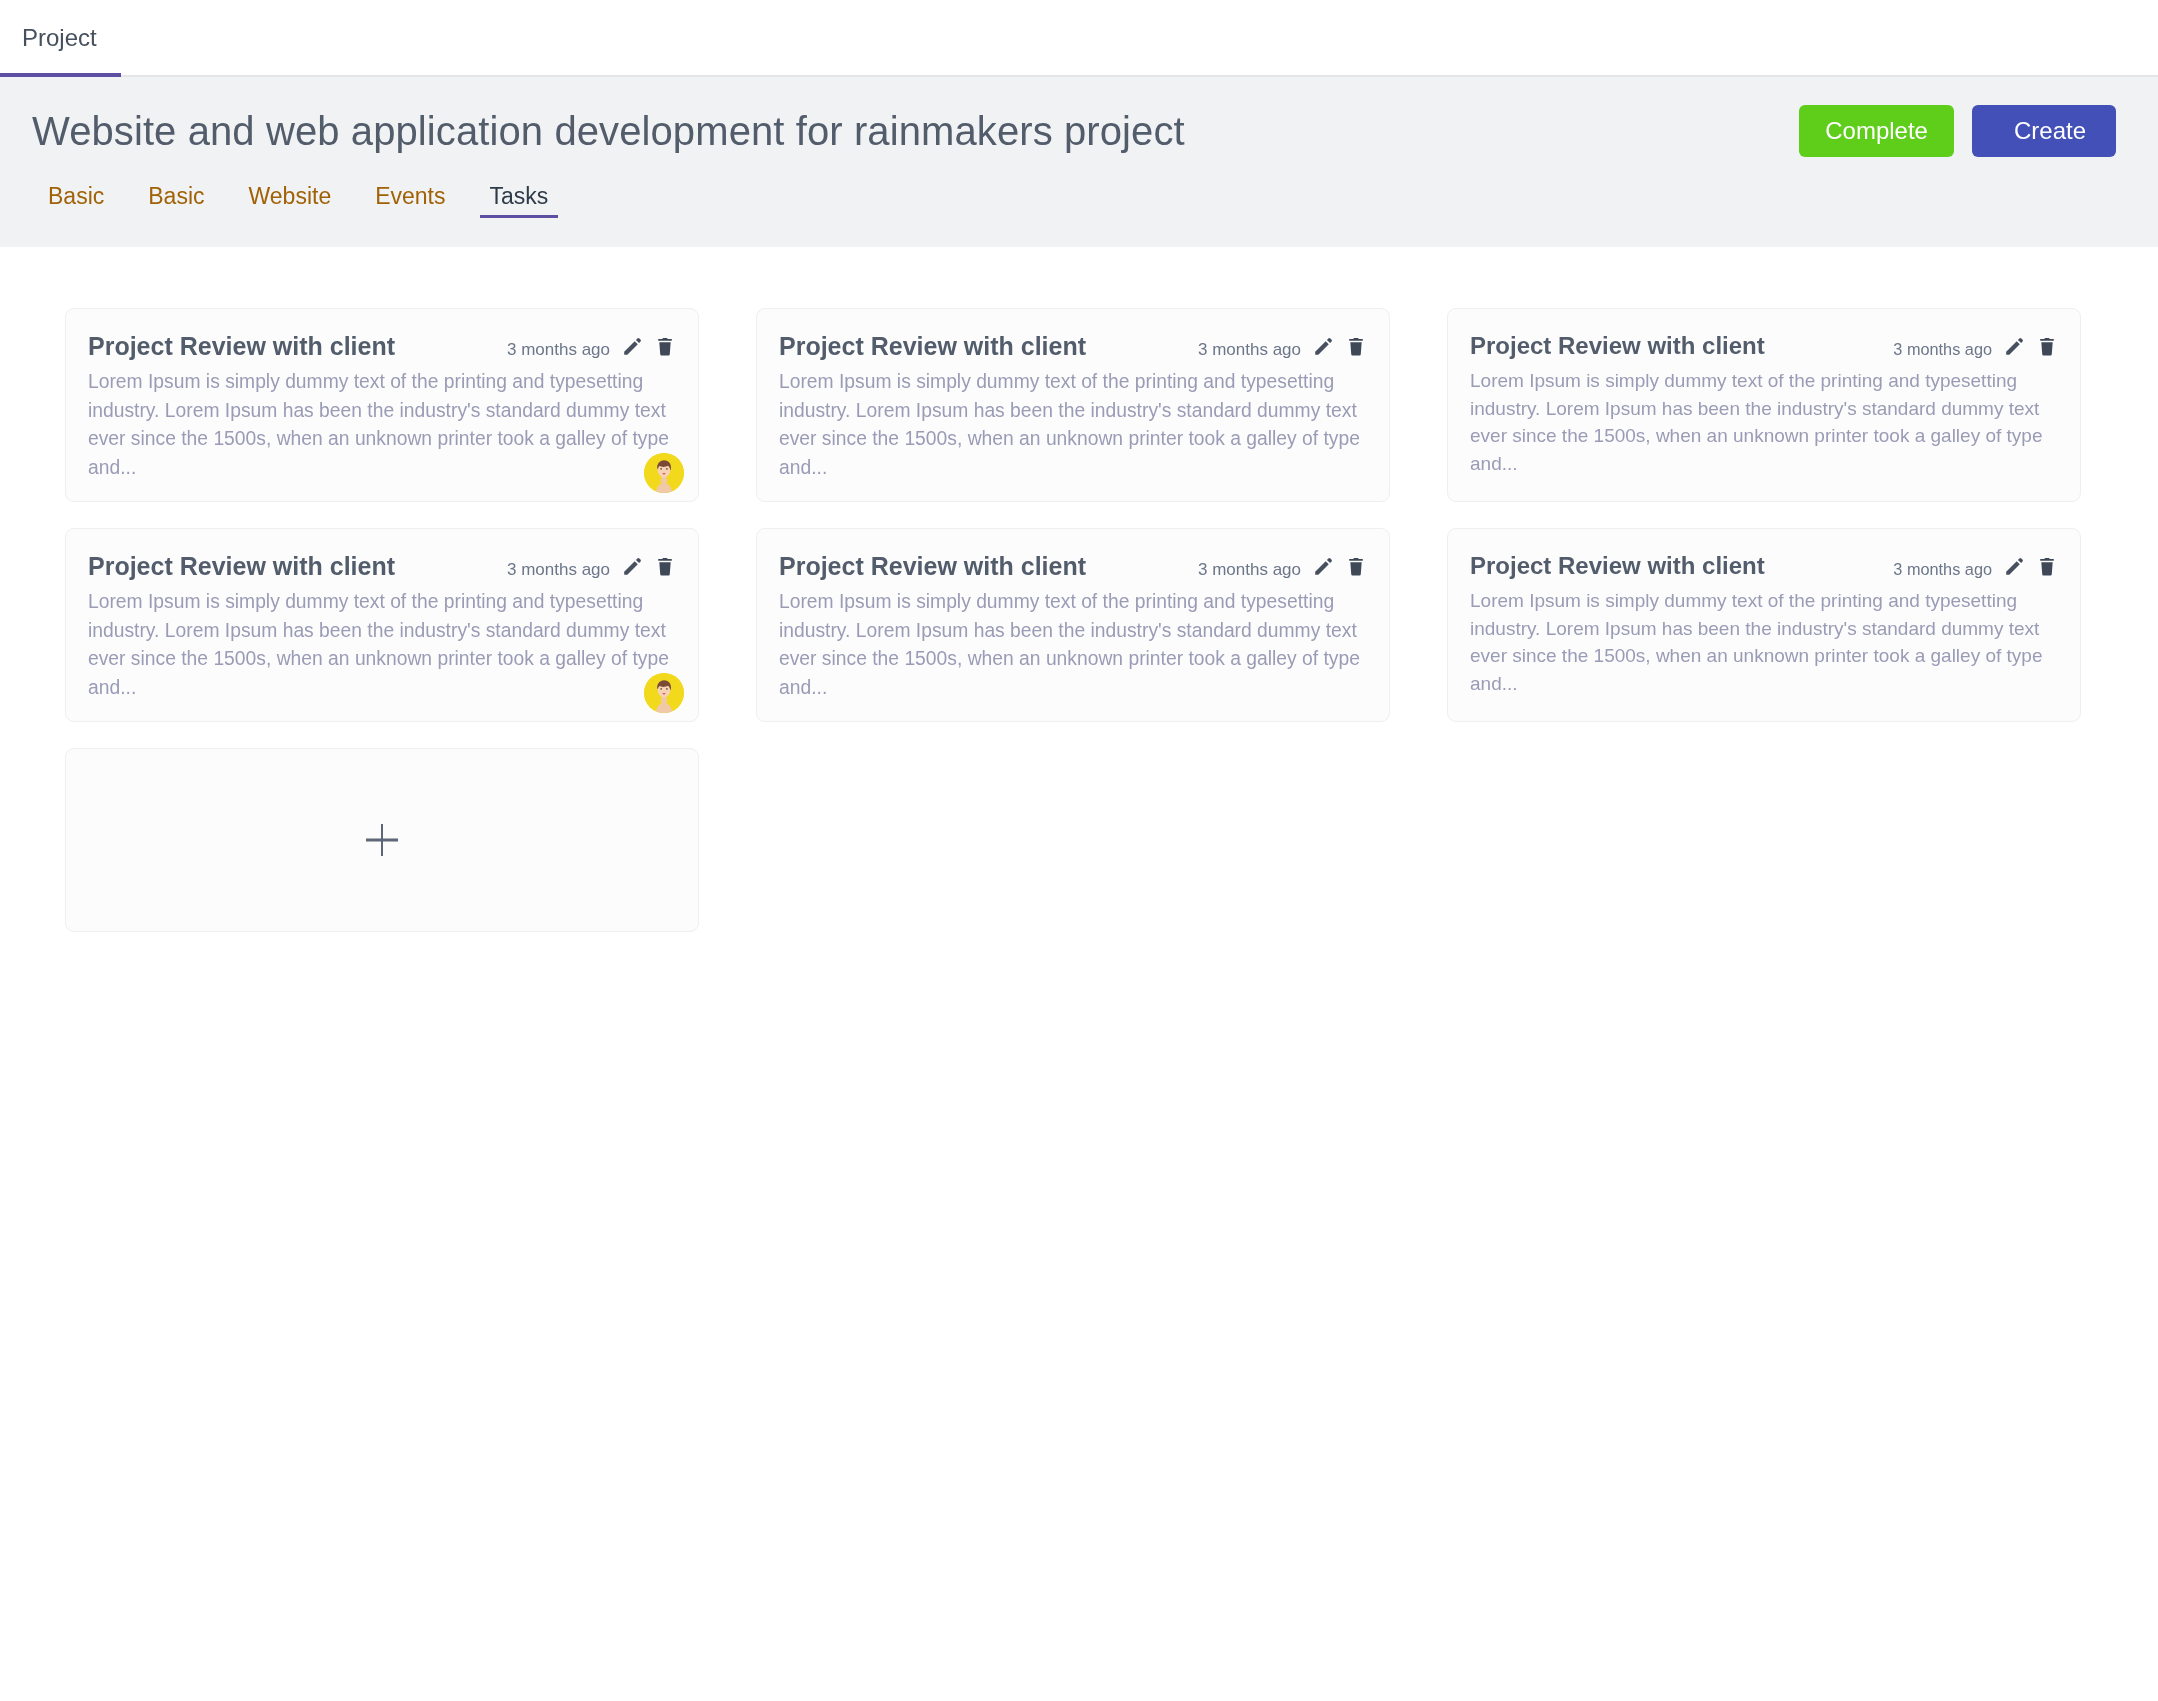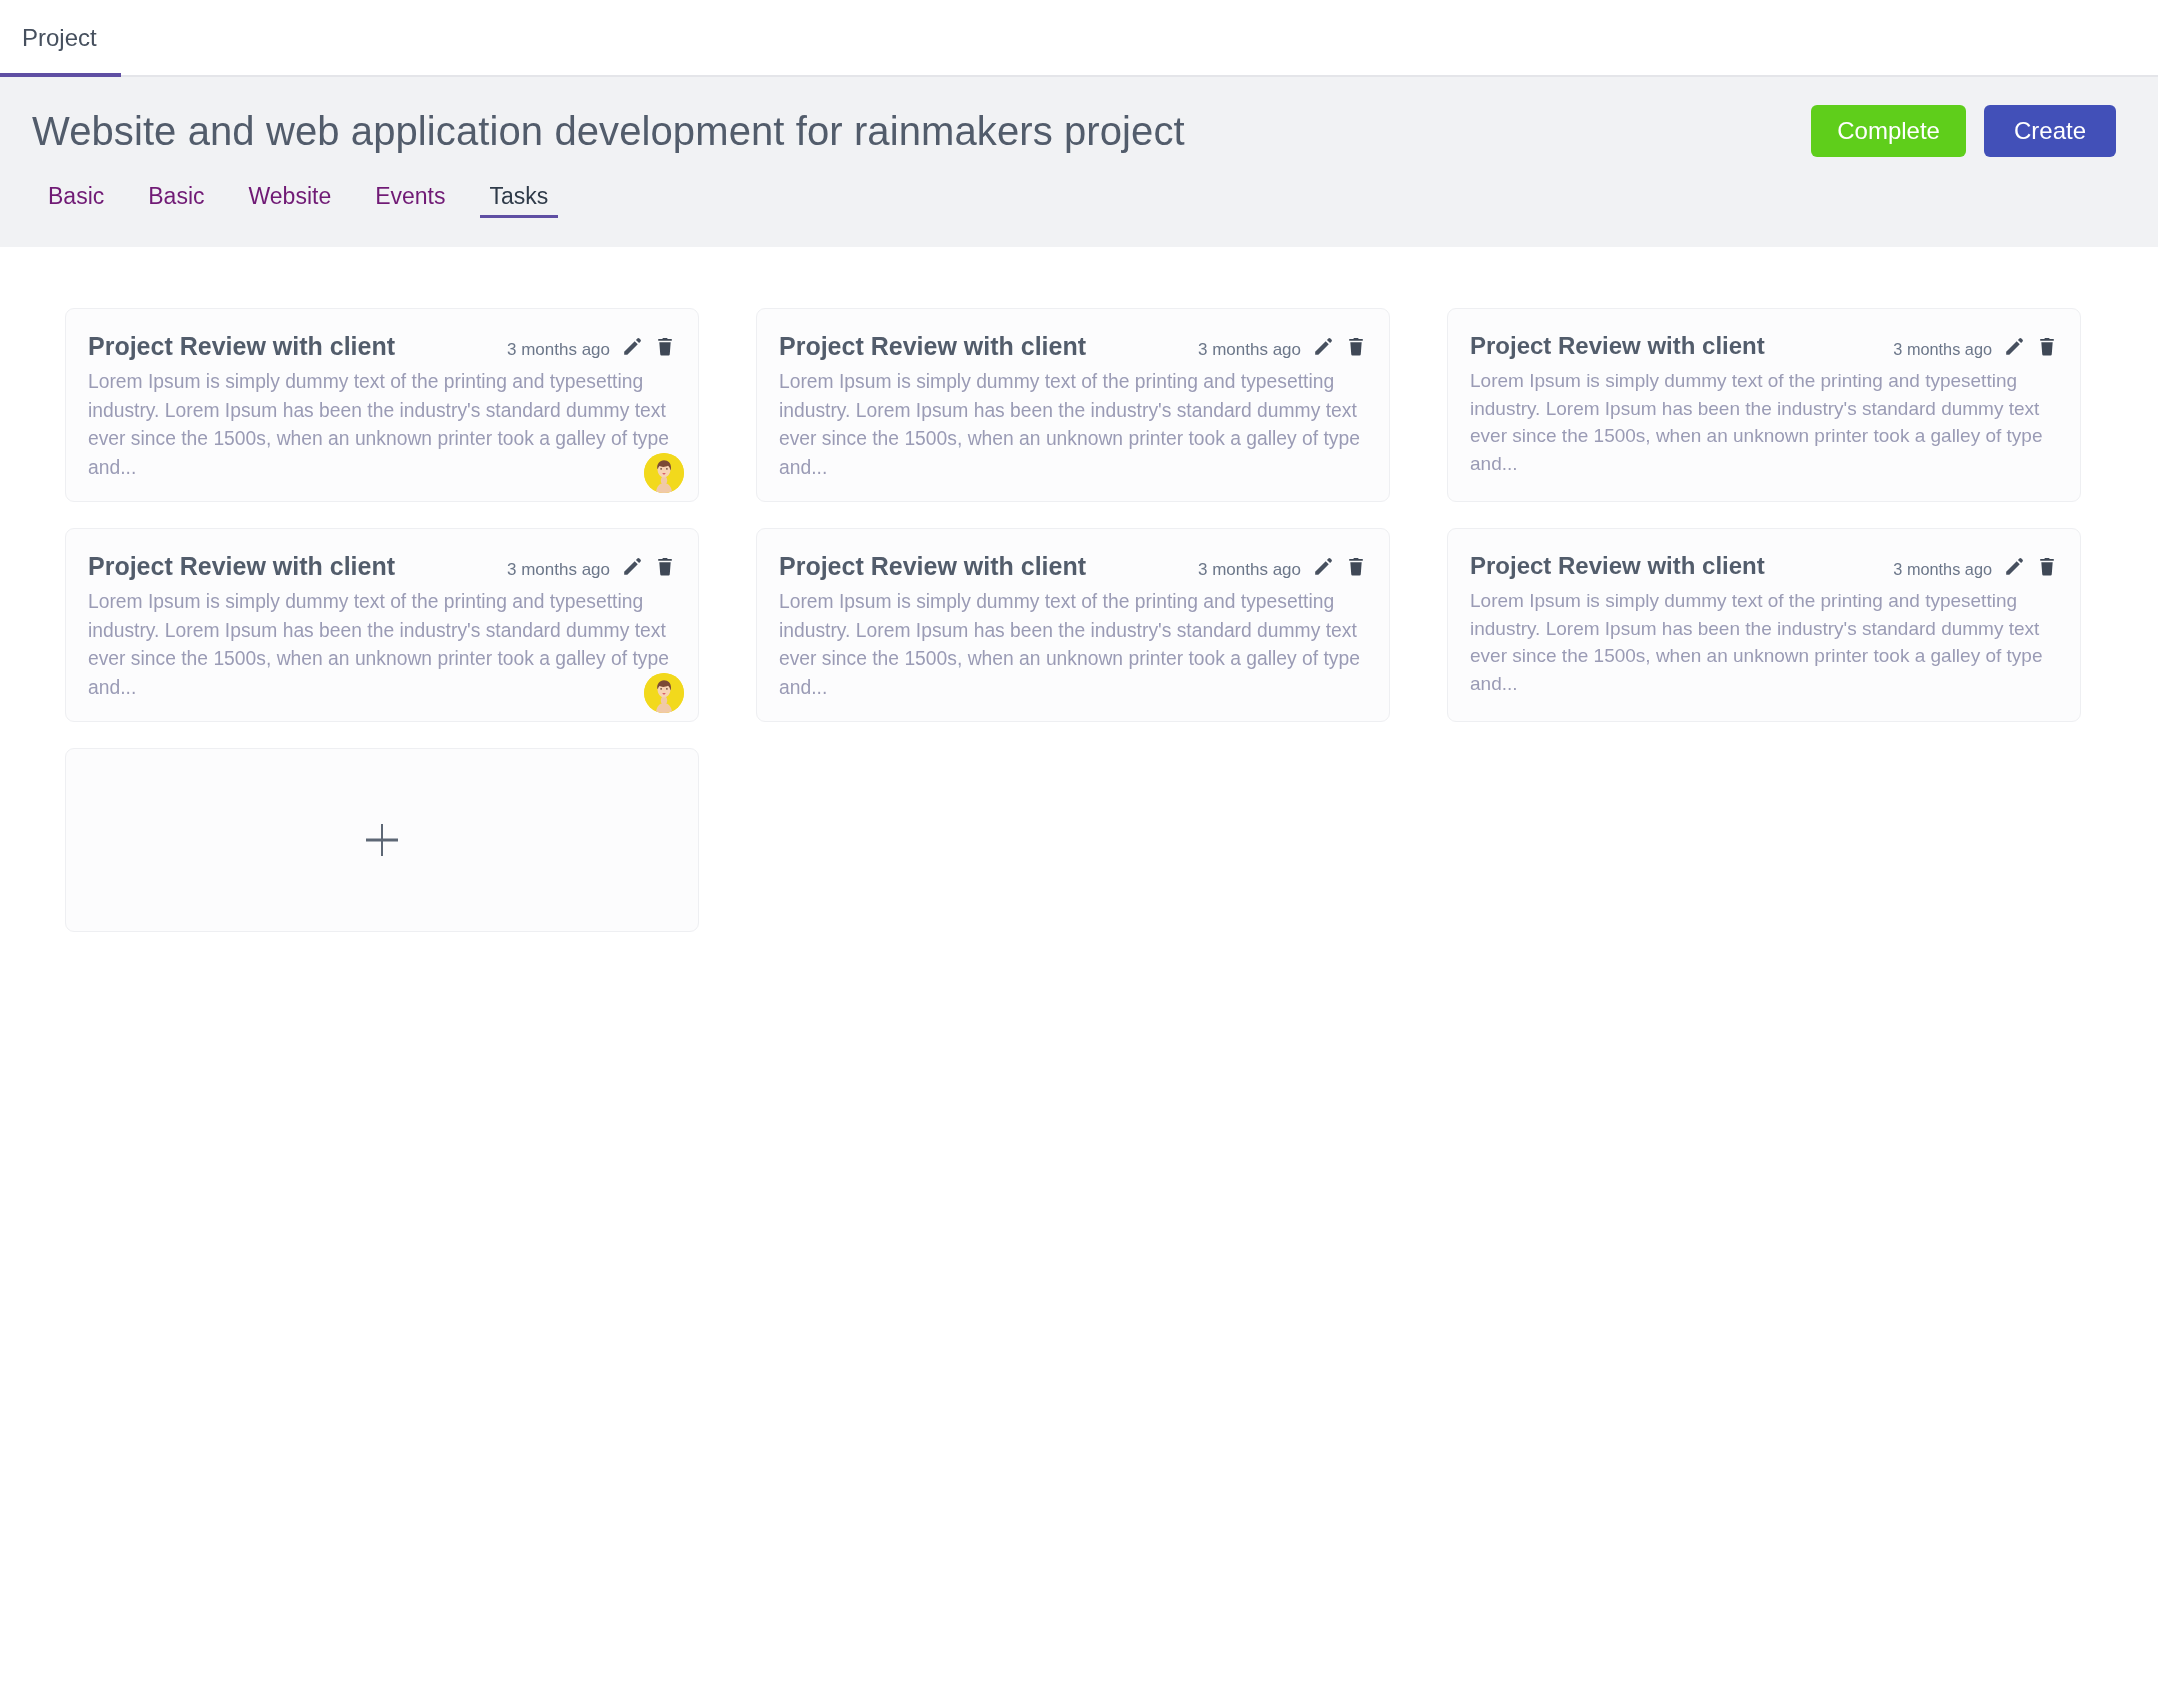--- a/index.html
+++ b/index.html
@@ -71,33 +71,33 @@
     border-radius: 6px;
     color: #ffffff;
     font-size: 24px;
     font-family: "Liberation Sans", sans-serif;
     padding: 14px 26px;
     cursor: pointer;
     line-height: 1;
     white-space: nowrap;
   }
   .btn-complete { background: #5FCE1B; }
-  .btn-create   { background: #4250B8; padding-left: 30px; padding-right: 30px; }
+  .btn-create   { background: #4250B8; padding-left: 42px; padding-right: 30px; }
 
   
   .subtabs {
     display: flex;
     align-items: flex-end;
     gap: 0;
     padding: 28px 0 0 34px;
     height: 61px;
   }
   .subtab {
     font-size: 23px;
-    color: #701a75;
+    color: #a16207;
     padding: 0 22px 10px 22px;
     position: relative;
     cursor: pointer;
     line-height: 1;
     white-space: nowrap;
   }
   .subtab:first-child { padding-left: 14px; }
   .subtab.active { color: #2F3B49; }
   .subtab.active::after {
     content: "";

